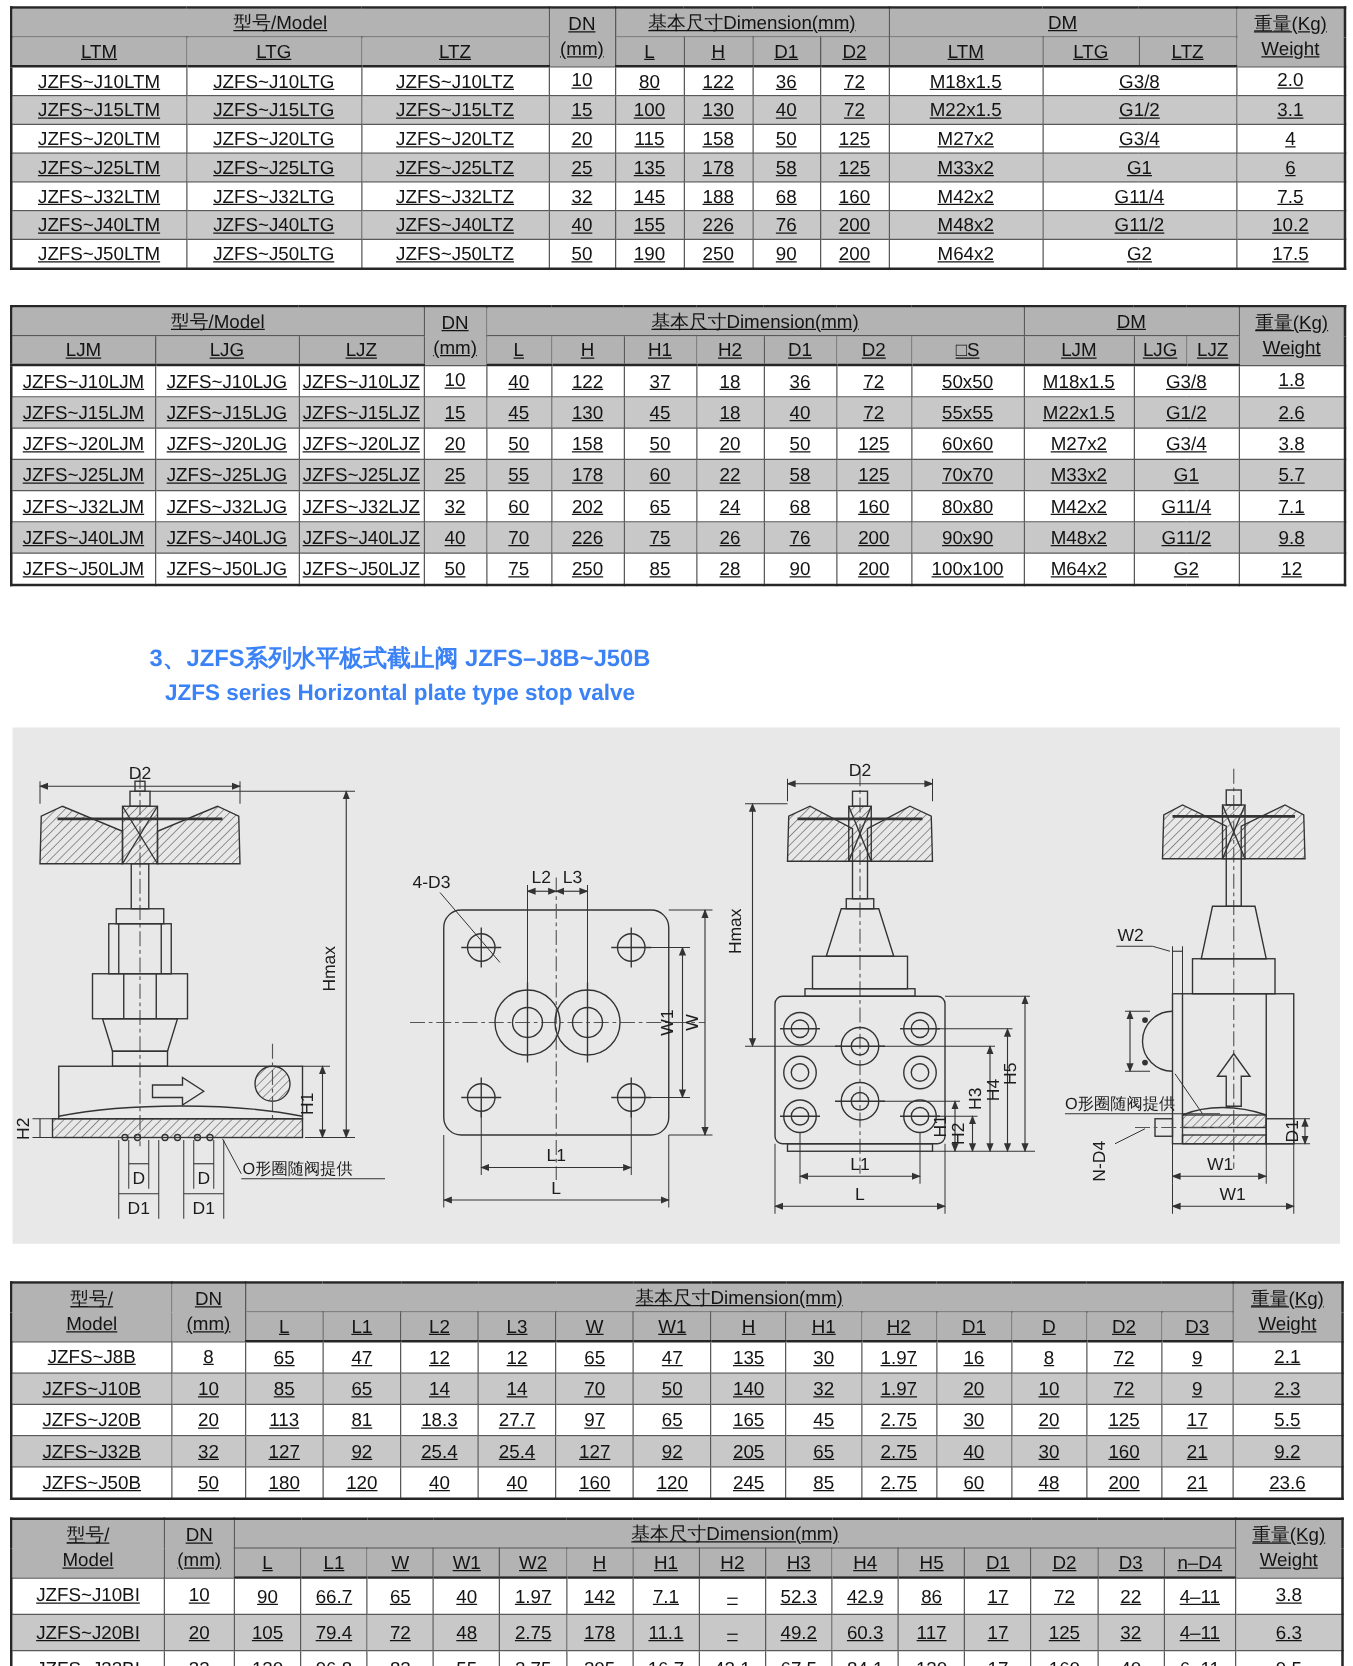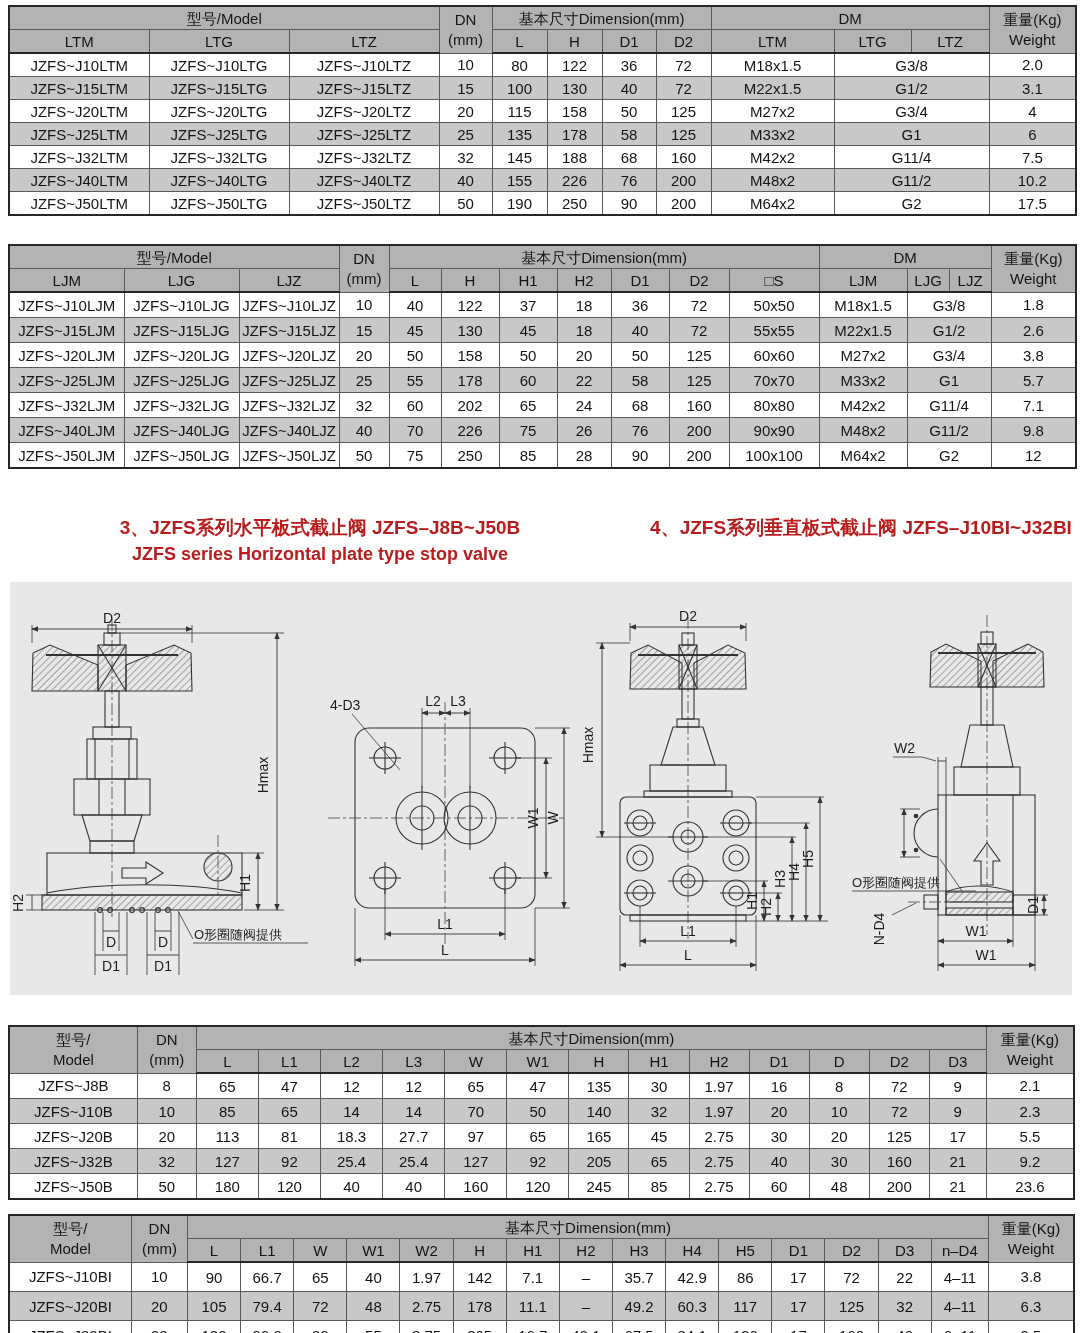--- a/index.html
+++ b/index.html
@@ -1,33 +1,33 @@
 <!DOCTYPE html>
 <html><head>
 <meta charset="utf-8">
 <style>
   html,body{margin:0;padding:0;background:#fff;}
   body{font-family:"Liberation Sans","DejaVu Sans",sans-serif;color:#141414;}
   .page{position:relative;width:1082px;height:1333px;background:#fff;overflow:hidden;}
 
   table.tbl{border-collapse:collapse;table-layout:fixed;width:1067px;margin-left:8px;
-    border:2px solid #262626;font-size:15px;}
+    border:2px solid #262626;font-size:15px;text-decoration:underline;}
   .tbl th,.tbl td{border:1px solid #595959;text-align:center;vertical-align:middle;
     padding:0;font-weight:normal;white-space:nowrap;overflow:hidden;}
   .tbl thead th{background:#b3b3b3;line-height:21px;}
   .tbl thead tr:last-child th{border-bottom:2px solid #262626;margin-left:45px;}
   .tbl tbody tr:nth-child(odd){background:#ffffff;}
   .tbl tbody tr:nth-child(even){background:#c8c8c8;}
   .t1{margin-top:5px;}  .t1 thead th{height:22px;} .t1 tbody td{height:22px;}
   .t2{margin-top:28px;} .t2 thead th{height:22px;} .t2 tbody td{height:24px;}
   .t3{margin-top:30px;} .t3 thead th{height:22px;} .t3 tbody td{height:24px;}
   .t4{margin-top:14px;} .t4 thead th{height:22px;} .t4 tbody td{height:28px;}
   .hl2 div{line-height:20px;}
 
-  .headings{display:flex;margin-top:45px;font-weight:bold;color:#b91c1c;}
+  .headings{display:flex;margin-top:45px;font-weight:bold;color:#3b82f6;}
   .headings .blk{text-align:center;}
   .headings .b-left{width:640px;}
   .headings .b-right{width:442px;}
   .headings .zh{font-size:19px;line-height:27px;}
   .headings .en{font-size:18px;line-height:26px;}
 
   .drawings{position:relative;margin:15px 10px 0 10px;height:413px;background:#e8e8e8;}
   .dwg{position:absolute;}
   .dwg svg{overflow:visible;display:block;}
   .ln{stroke:#333;fill:none;stroke-width:1.1;}
@@ -344,21 +344,20 @@
         </tr>
       </tbody>
   </table>
 
   <div class="headings">
     <div class="blk b-left">
       <div class="zh">3、JZFS系列水平板式截止阀  JZFS–J8B~J50B</div>
       <div class="en">JZFS series Horizontal plate type stop valve</div>
     </div>
     <div class="blk b-right">
-      <div class="zh">4、JZFS系列垂直板式截止阀 JZFS–J10BI~J32BI</div>
     </div>
   </div>
 
   <div class="drawings">
     <svg width="0" height="0" style="position:absolute">
       <defs>
         <pattern id="hatch" width="5" height="5" patternUnits="userSpaceOnUse" patternTransform="rotate(45)">
           <line x1="0" y1="0" x2="0" y2="5" stroke="#4a4a4a" stroke-width="0.9"></line>
         </pattern>
         <marker id="ar" viewBox="0 0 10 10" refX="9" refY="5" markerWidth="8" markerHeight="8" orient="auto-start-reverse">
@@ -838,21 +837,21 @@
           <td>JZFS~J10BI</td>
           <td>10</td>
           <td>90</td>
           <td>66.7</td>
           <td>65</td>
           <td>40</td>
           <td>1.97</td>
           <td>142</td>
           <td>7.1</td>
           <td>–</td>
-          <td>35.7</td>
+          <td>52.3</td>
           <td>42.9</td>
           <td>86</td>
           <td>17</td>
           <td>72</td>
           <td>22</td>
           <td>4–11</td>
           <td>3.8</td>
         </tr>
         <tr>
           <td>JZFS~J20BI</td>

